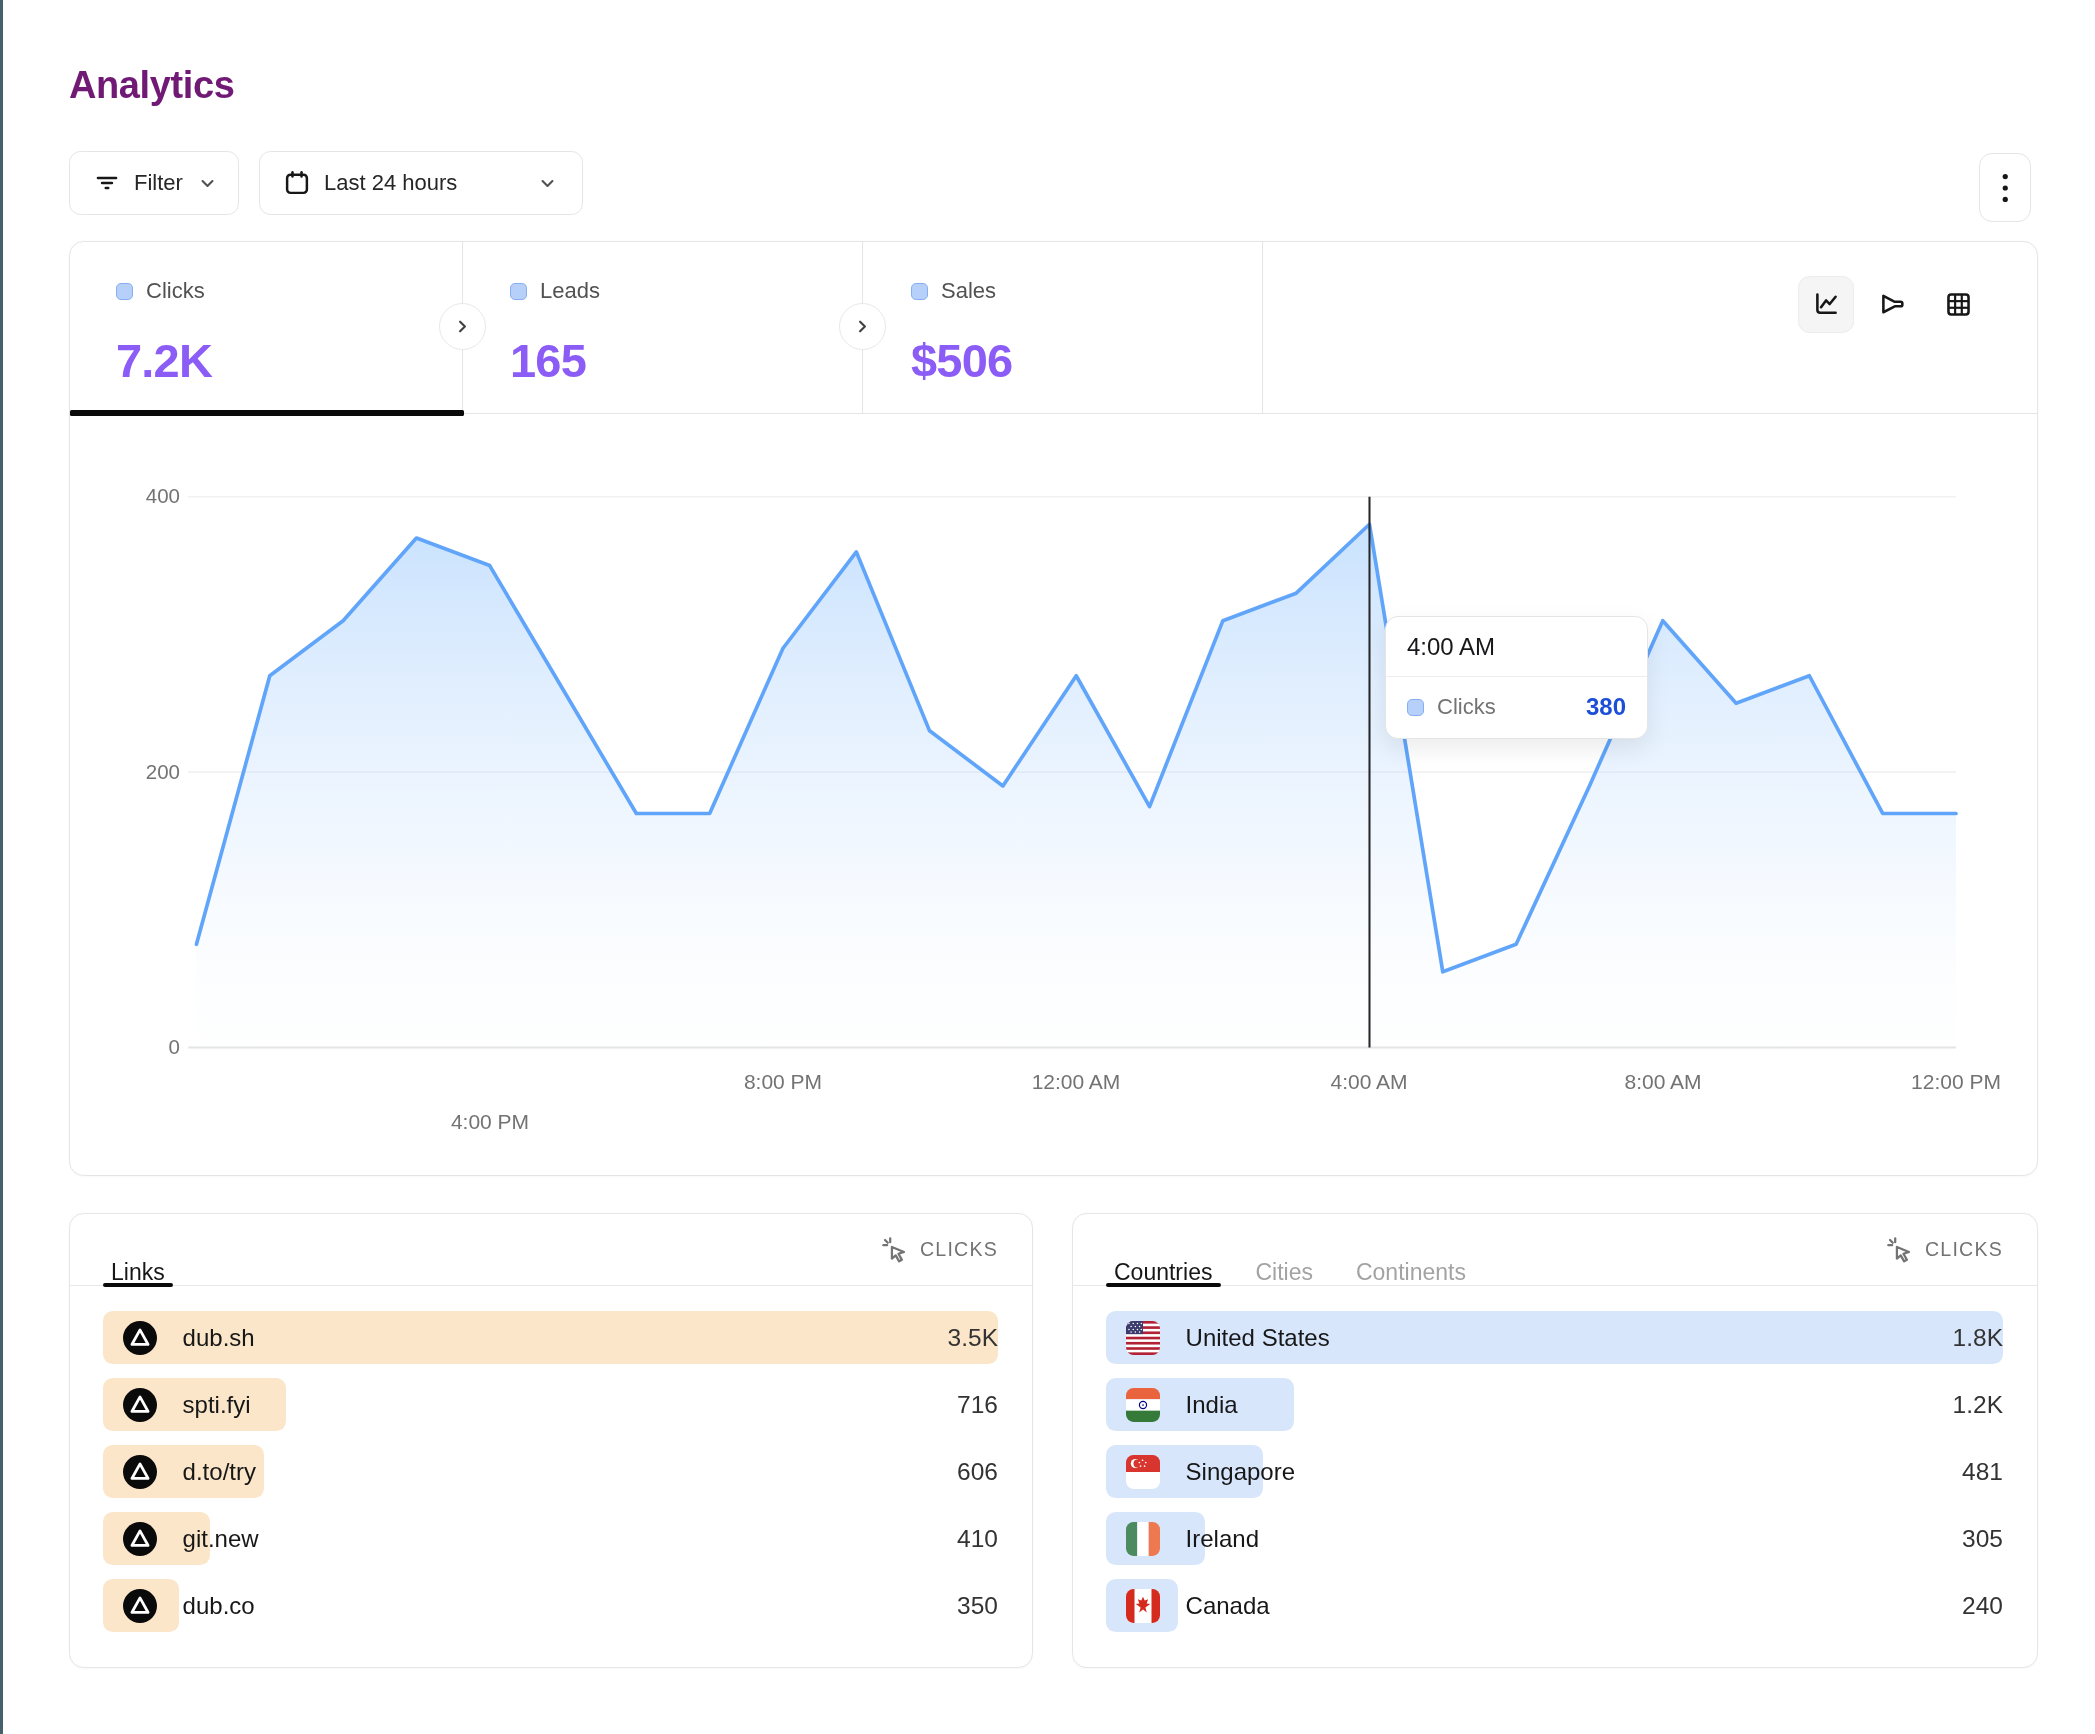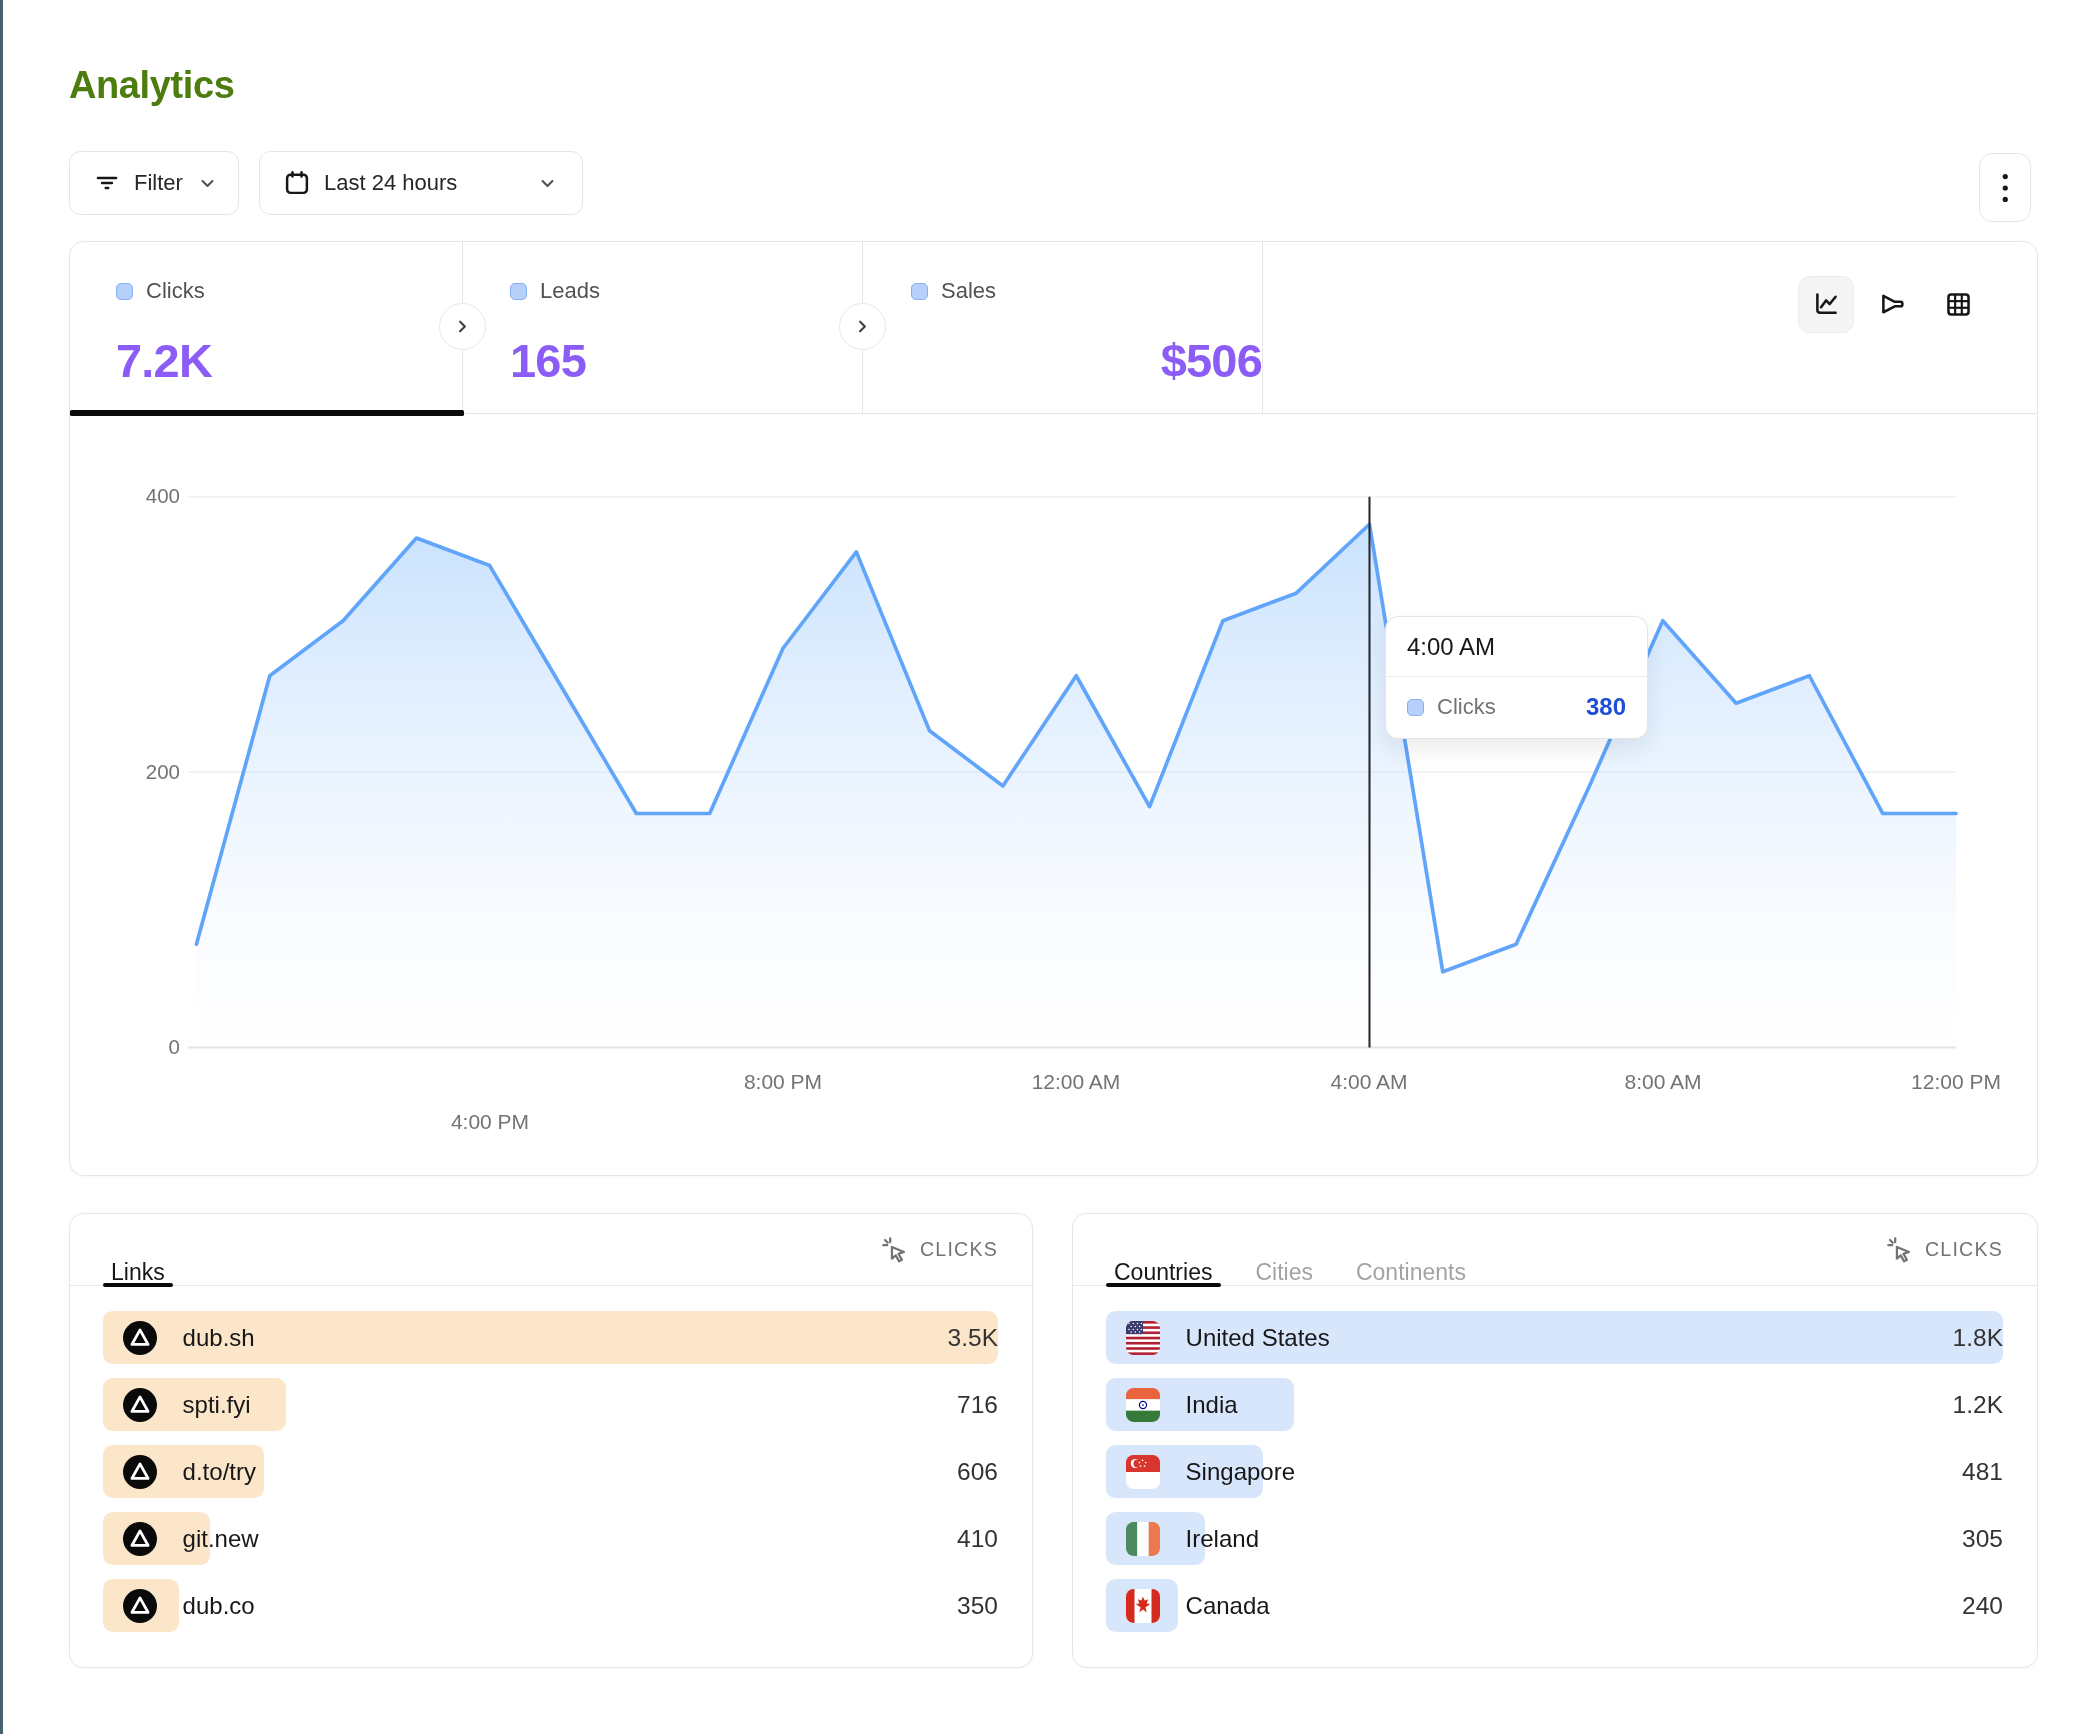--- a/index.html
+++ b/index.html
@@ -1,40 +1,40 @@
 <!DOCTYPE html>
 <html style="font-size:13px"><head>
 <meta charset="utf-8">
 <style>
   * { margin:0; padding:0; box-sizing:border-box; }
   body { background:#ffffff; font-family:"Liberation Sans", sans-serif; color:#171717; }
   .page { position:relative; width:2096px; height:1735px; background:#fff; overflow:hidden; }
   .left-edge { position:absolute; left:0; top:0; width:2.5px; height:1735px; background:#46606c; }
 
-  .page-title { position:absolute; left:69px; top:64px; font-size:38px; font-weight:700; color:#4d7c0f; letter-spacing:-0.4px; }
+  .page-title { position:absolute; left:69px; top:64px; font-size:38px; font-weight:700; color:#701a75; letter-spacing:-0.4px; }
 
   .btn { position:absolute; display:flex; align-items:center; gap:13px; height:64px; background:#fff;
          border:1.6px solid #e5e5e5; border-radius:11.5px; padding:0 23px; font-size:22px; color:#262626; font-weight:500; cursor:pointer; }
   .btn svg { flex:0 0 auto; }
   #filter-btn { left:69px; top:151px; width:170px; }
   #date-btn { left:259px; top:151px; width:324px; }
   #date-btn .spacer { flex:1; }
   #kebab-btn { left:1979px; top:153px; width:52px; height:69px; border-radius:13px; justify-content:center; padding:0; }
 
   .card { position:absolute; background:#fff; border:1.6px solid #e5e5e5; border-radius:14.7px; box-shadow:0 0.8px 2.5px rgba(0,0,0,0.03); }
   #main-card { left:69px; top:241px; width:1969px; height:935px; }
   #links-card { left:69px; top:1213px; width:964px; height:455px; }
   #geo-card { left:1072px; top:1213px; width:966px; height:455px; }
 
   
   .tabs-row { position:absolute; left:0; top:0; width:100%; height:172px; border-bottom:1.6px solid #e5e5e5; }
   .mtab { position:absolute; top:0; height:172px; padding:36px 0 0 46px; cursor:pointer; }
   .mtab-0 { left:0; width:393px; border-right:1.6px solid #e5e5e5; }
   .mtab-1 { left:394px; width:399px; border-right:1.6px solid #e5e5e5; }
-  .mtab-2 { left:795px; width:398px; border-right:1.6px solid #e5e5e5;text-align:right; }
+  .mtab-2 { left:795px; width:398px; border-right:1.6px solid #e5e5e5; }
   .mtab .lab { display:flex; align-items:center; gap:13px; font-size:22px; color:#525252; }
   .sq { width:17px; height:17px; border-radius:4.9px; background:#b6d0f9; border:1.6px solid #86aef2; }
   .mtab .val { margin-top:29px; font-size:47px; font-weight:700; color:#8b5cf6; letter-spacing:-0.8px; }
   .mtab-underline { position:absolute; left:0; bottom:-1.6px; width:394px; height:5.7px; background:#0a0a0a; border-radius:1.6px; }
   .circle-btn { position:absolute; top:303px; width:47px; height:47px; border-radius:50%; background:#fff; border:1.6px solid #e8e8e8;
                 display:flex; align-items:center; justify-content:center; cursor:pointer; z-index:3; }
   #circle-btn-1 { left:439px; } #circle-btn-2 { left:839px; }
 
   .view-toggle { position:absolute; right:51px; top:34px; display:flex; gap:9.8px; }
   .vbtn { width:56px; height:57px; border-radius:11.5px; display:flex; align-items:center; justify-content:center; cursor:pointer; }

